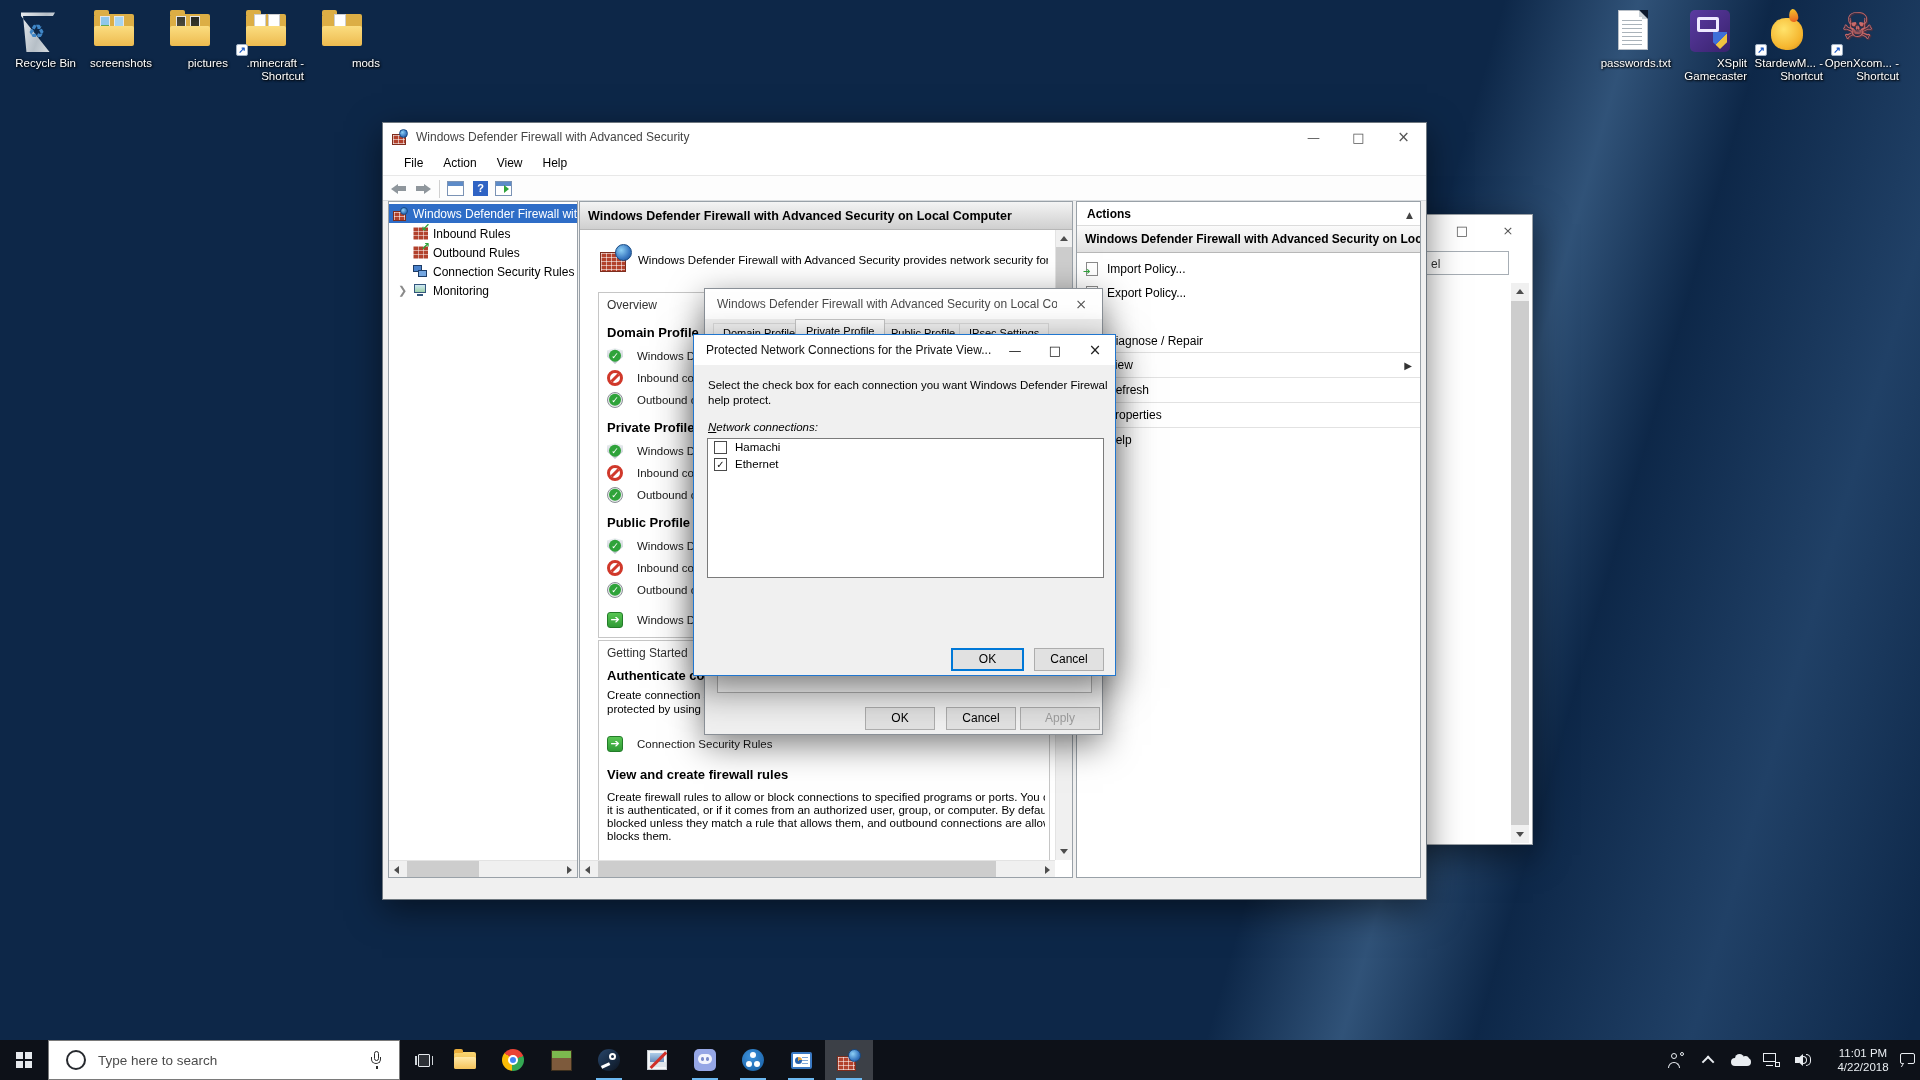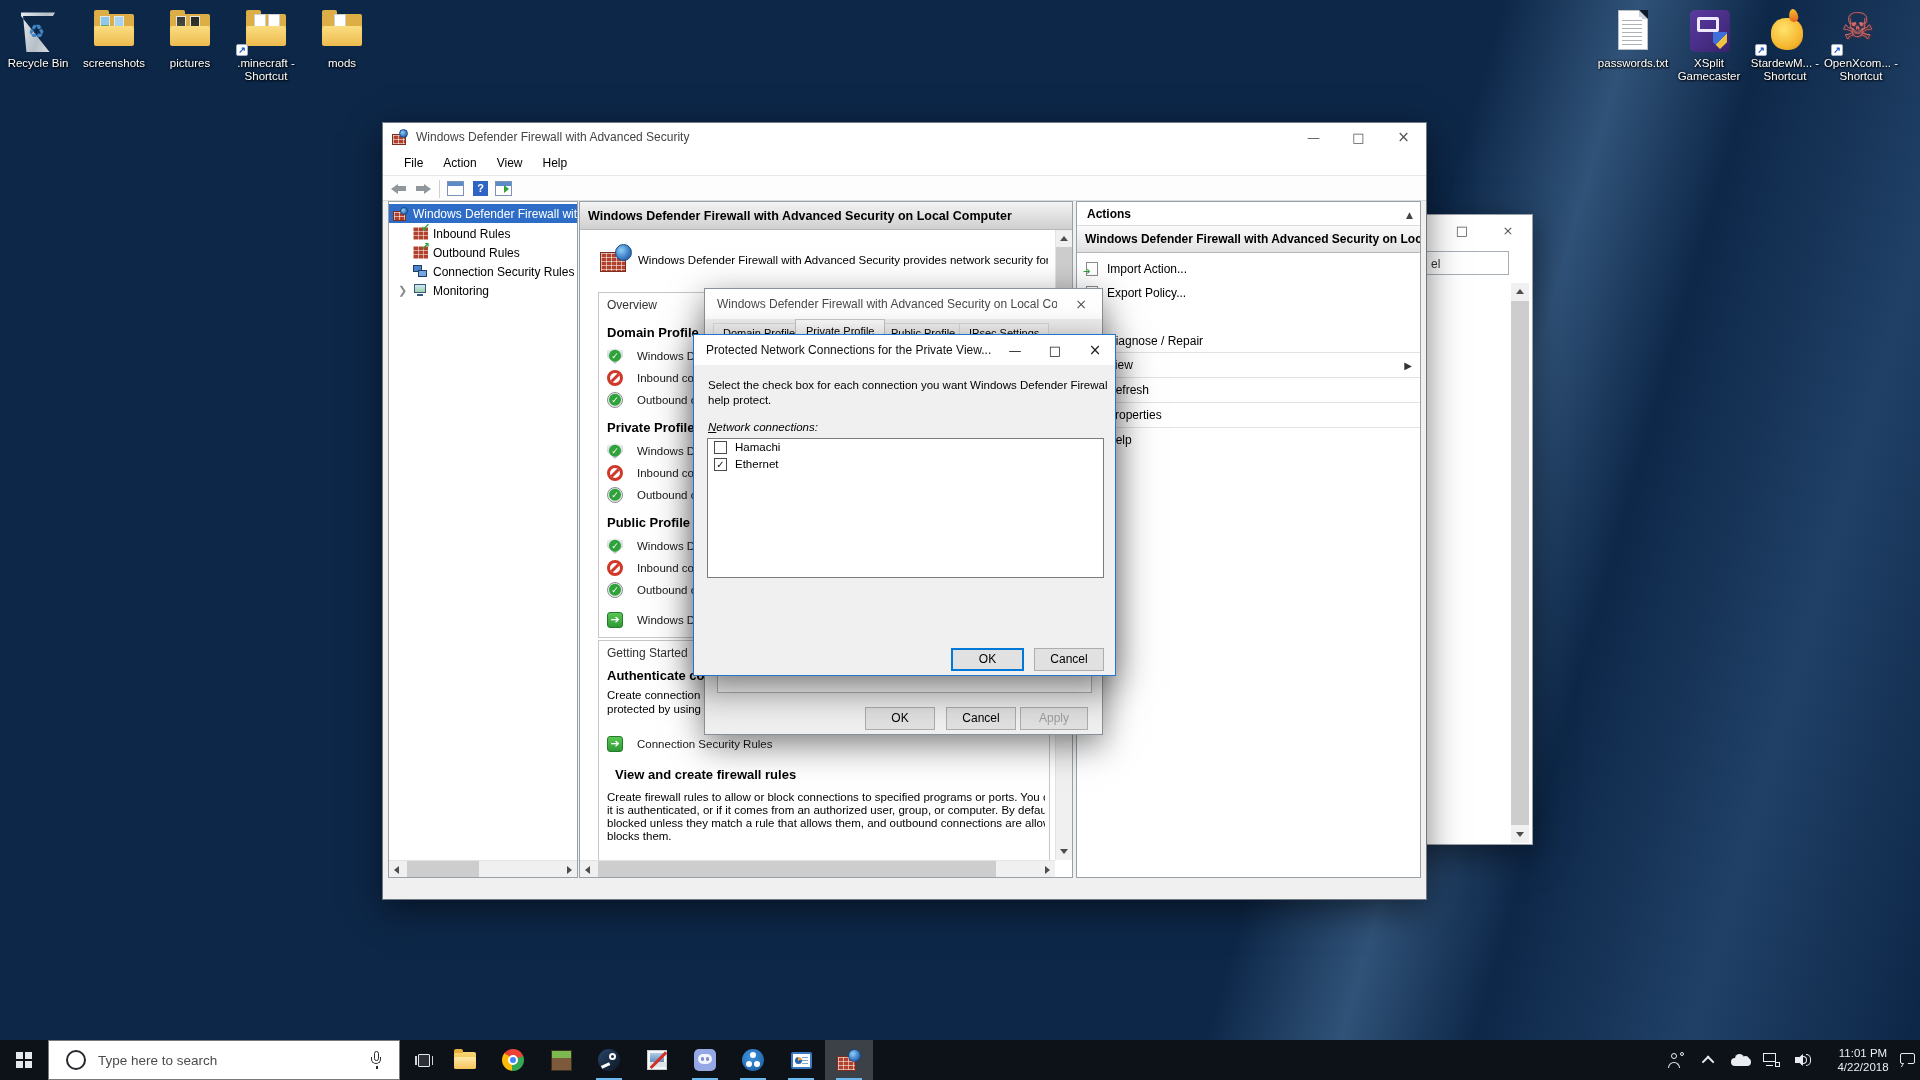--- a/index.html
+++ b/index.html
@@ -11,21 +11,21 @@
   .abs { position:absolute; }
   .clip { white-space:nowrap; overflow:hidden; }
   .glyph { font-family:"DejaVu Sans", sans-serif; }
 
   
   .beam { position:absolute; pointer-events:none; }
 
   
   .dicon { position:absolute; width:76px; text-align:center; cursor:default; }
   .dicon .art { height:46px; position:relative; margin-bottom:3px; }
-  .dicon .lbl { color:#fff; font-size:11.5px; line-height:13px; text-shadow:1px 1px 2px #000, 0 0 3px #000; }
+  .dicon .lbl { color:#fff; font-size:11.5px; line-height:13px; text-shadow:1px 1px 2px #000, 0 0 3px #000;text-align:right; }
   .badge { position:absolute; left:8px; bottom:-2px; width:12px; height:12px; background:#fff; border:1px solid #9fb0c4; border-radius:2px;
            color:#1857c6; font-weight:bold; font-size:9px; line-height:10px; }
   .fold-back { position:absolute; left:18px; top:6px; width:40px; height:30px; background:#dcae45; border-radius:2px; }
   .fold-back:before { content:""; position:absolute; left:0; top:-4px; width:15px; height:5px; background:#dcae45; border-radius:2px 2px 0 0; }
   .fold-front { position:absolute; left:18px; top:18px; width:40px; height:20px; background:linear-gradient(#fbdd80,#edbb4f); border-radius:2px; }
   .peek { position:absolute; top:8px; width:10px; height:26px; border:1px solid #e6e6e6; }
   .page { position:absolute; top:6px; width:12px; height:28px; background:#fff; border:1px solid #cfcfcf; }
 
   
   .fwico { position:relative; display:inline-block; }
@@ -331,21 +331,21 @@
 
       <div class="gbox" style="left:18px;top:410px;width:452px;height:221px;">
         <div class="abs" style="left:8px;top:5px;font-size:12px;color:#333;">Getting Started</div>
         <div class="abs bighead clip" style="left:8px;top:27px;right:4px;">Authenticate communications between computers</div>
         <div class="abs clip" style="left:8px;top:48px;right:4px;font-size:11.5px;">Create connection security rules to specify how and when connections between computers are authenticated and</div>
         <div class="abs clip" style="left:8px;top:62px;right:4px;font-size:11.5px;">protected by using Internet Protocol security (IPsec).</div>
         <div class="ovrow" style="top:94px;">
             <span class="st st-go glyph">➔</span>
             <span class="t link">Connection Security Rules</span>
           </div>
-        <div class="abs bighead" style="left:16px;top:126px;">View and create firewall rules</div>
+        <div class="abs bighead" style="left:8px;top:126px;">View and create firewall rules</div>
         <div class="abs clip" style="left:8px;top:150px;right:4px;font-size:11.5px;">Create firewall rules to allow or block connections to specified programs or ports. You can also allow a connection only if</div>
         <div class="abs clip" style="left:8px;top:163px;right:4px;font-size:11.5px;">it is authenticated, or if it comes from an authorized user, group, or computer. By default, inbound connections are</div>
         <div class="abs clip" style="left:8px;top:176px;right:4px;font-size:11.5px;">blocked unless they match a rule that allows them, and outbound connections are allowed unless a rule</div>
         <div class="abs clip" style="left:8px;top:189px;right:4px;font-size:11.5px;">blocks them.</div>
       </div>
     </div>
 
     <div class="sb" style="right:0;top:28px;width:17px;bottom:17px;border-left:1px solid #e3e3e3;">
       <span class="tri up" style="left:4px;top:6px;"></span>
       <div class="thumb" style="left:0;top:17px;width:16px;height:96px;"></div>
@@ -362,21 +362,21 @@
   <div class="pane" style="left:693px;top:78px;width:345px;height:677px;">
     <div style="height:24px;line-height:24px;padding-left:10px;font-weight:bold;border-bottom:1px solid #dcdcdc;">
       <span>Actions</span>
     </div>
     <div class="gradhead" style="height:27px;line-height:27px;padding:0 22px 0 8px;font-size:12px;white-space:nowrap;overflow:hidden;background:linear-gradient(#fbfbfb,#e1e1e1);">
       <span>Windows Defender Firewall with Advanced Security on Loc...</span>
       <span class="glyph abs" style="right:7px;top:0;color:#444;font-size:9px;">▲</span>
     </div>
     <div class="act-item" style="top:54px;">
         <span class="doc-ico"></span>
-        <span>Import Action...</span>
+        <span>Import Policy...</span>
       </div>
     <div class="act-item" style="top:78px;">
         <span class="doc-ico"></span>
         <span>Export Policy...</span>
       </div>
     <div class="act-item" style="top:126px;">
         <span class="doc-ico"></span>
         <span>Diagnose / Repair</span>
       </div>
     <div class="act-item act-sep" style="top:150px;">
@@ -405,21 +405,21 @@
   </div>
   <div class="abs" style="left:8px;top:30px;right:8px;height:26px;">
     <span style="position:absolute;left:0;top:4px;padding:3px 9px;border:1px solid #d9d9d9;background:#f2f2f2;font-size:11px;">Domain Profile</span>
     <span style="position:absolute;left:82px;top:0;padding:5px 10px;border:1px solid #c6c6c6;border-bottom:none;background:#fdfdfd;font-size:11px;z-index:2;">Private Profile</span>
     <span style="position:absolute;left:168px;top:4px;padding:3px 9px;border:1px solid #d9d9d9;background:#f2f2f2;font-size:11px;">Public Profile</span>
     <span style="position:absolute;left:246px;top:4px;padding:3px 9px;border:1px solid #d9d9d9;background:#f2f2f2;font-size:11px;">IPsec Settings</span>
   </div>
   <div class="abs" style="left:12px;top:330px;width:375px;height:74px;background:#fff;border:1px solid #b5b5b5;"></div>
   <span class="btn" style="left:160px;top:418px;width:70px;">OK</span>
   <span class="btn" style="left:241px;top:418px;width:70px;">Cancel</span>
-  <span class="btn disabled" style="left:315px;top:418px;width:68px;">Apply</span>
+  <span class="btn disabled" style="left:315px;top:418px;width:80px;">Apply</span>
 </div>
 
 <div class="win" id="net-dialog" style="left:693px;top:334px;width:423px;height:342px;border-color:#2076cf;box-shadow:0 12px 36px rgba(0,0,0,.55);z-index:5;">
   <div class="dlg-title">
     <span class="clip" style="max-width:290px;color:#111;">Protected Network Connections for the Private View...</span>
     <span style="flex:1"></span>
     <span class="cap-btn glyph" style="width:40px;color:#222;">—</span>
     <span class="cap-btn glyph" style="width:40px;color:#222;">□</span>
     <span class="cap-btn glyph" style="width:40px;color:#222;font-size:15px;">×</span>
   </div>

